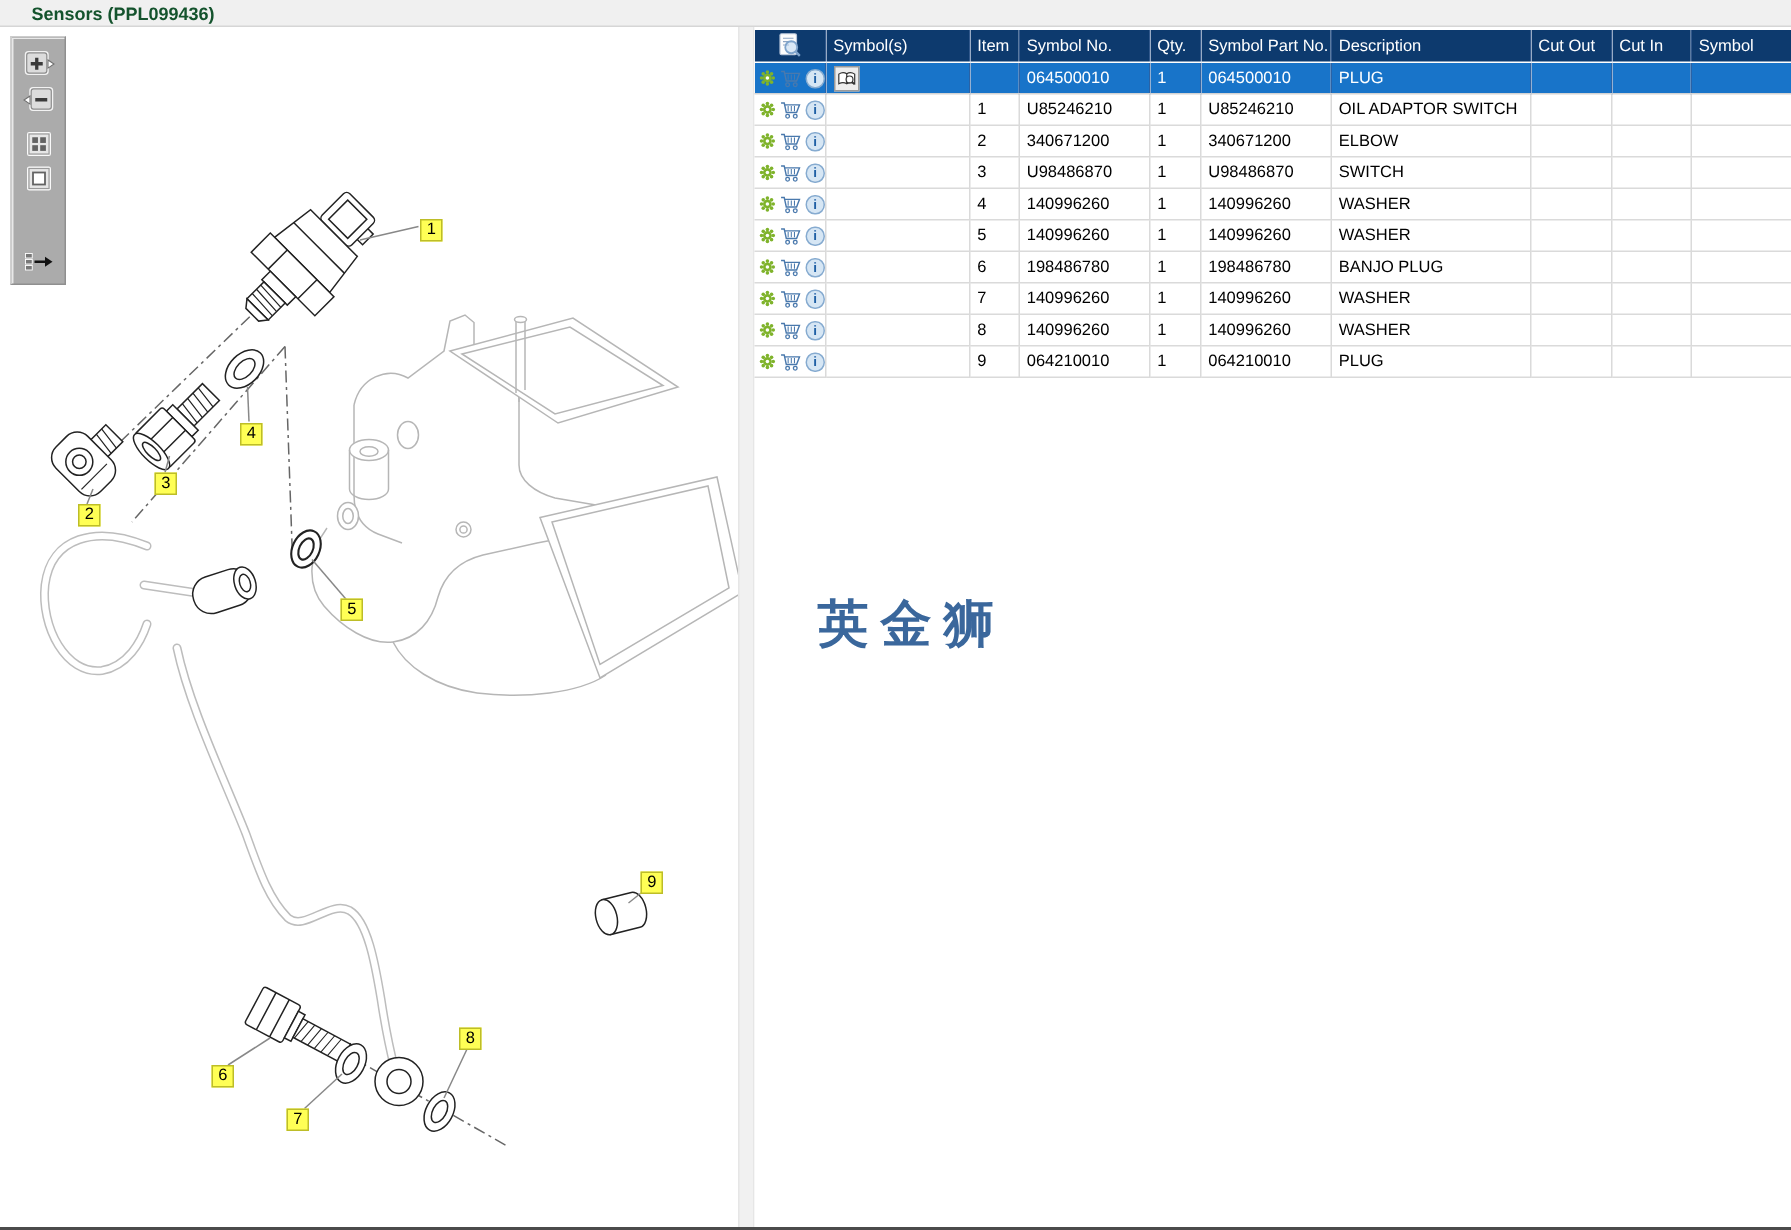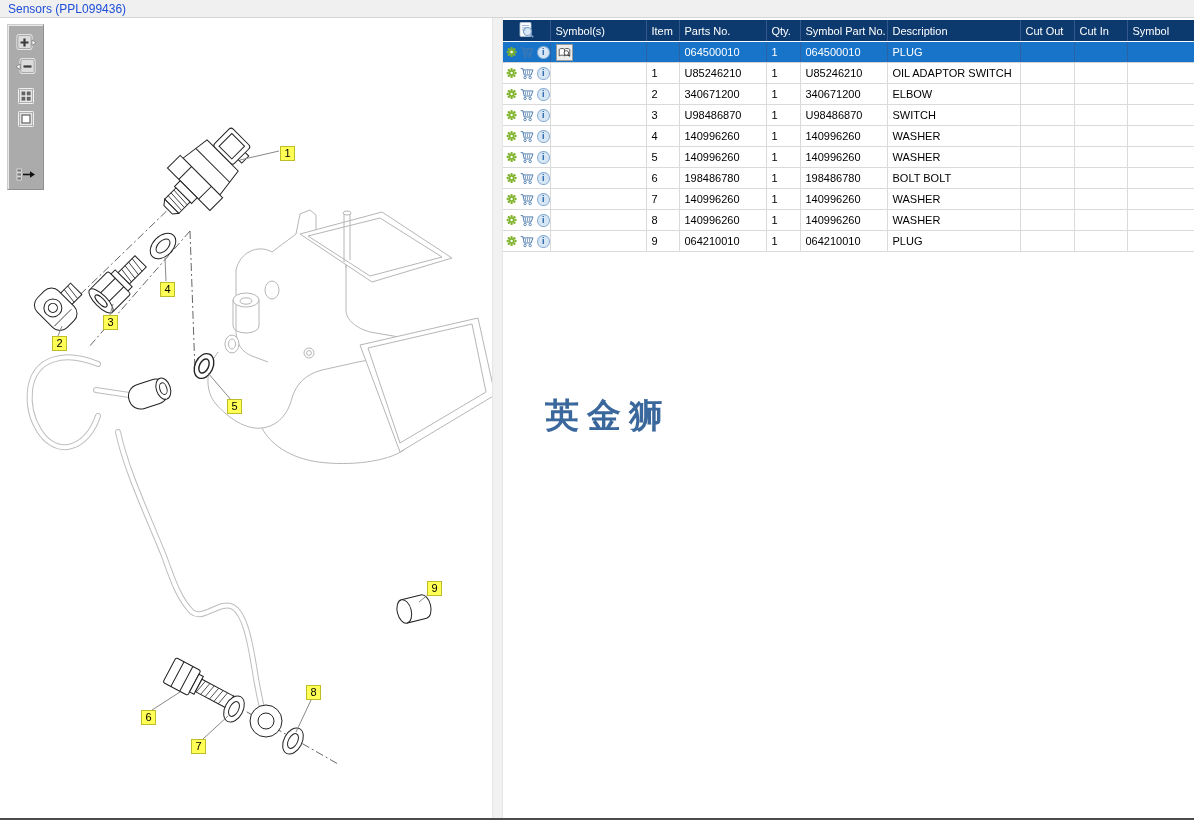--- a/index.html
+++ b/index.html
@@ -7,21 +7,21 @@
     width:1194px;height:820px;position:relative;overflow:hidden;
     background:#ffffff;font-family:"Liberation Sans",sans-serif;
     -webkit-font-smoothing:antialiased;
   }
   
   .titlebar{
     position:absolute;left:0;top:0;width:1194px;height:17px;
     background:#f0f0f0;border-bottom:1px solid #d6d6d6;
   }
   .titlebar .title{
-    position:absolute;left:8px;top:2px;font-size:12px;font-weight:normal;color:#1d4ed8;
+    position:absolute;left:21px;top:2px;font-size:12px;font-weight:bold;color:#14532d;
     white-space:nowrap;
   }
   
   .left-panel{position:absolute;left:0;top:18px;width:492px;height:800px;background:#fff;}
   .splitter{position:absolute;left:492px;top:18px;width:11px;height:802px;background:#f1f1f1;
     border-left:1px solid #e6e6e6;border-right:1px solid #e6e6e6;box-sizing:border-box;}
   .right-panel{position:absolute;left:503px;top:18px;width:617px;height:802px;background:#fff;}
   .bottom-edge{position:absolute;left:0;bottom:0;width:1194px;height:2px;background:#4b4b4b;}
   
   .dtoolbar{
@@ -296,21 +296,21 @@
         <th class="c-icons">
           <svg width="20" height="19" viewBox="0 0 20 19" style="margin:0 auto;">
             <rect x="4" y="1.5" width="11" height="14" rx="1" fill="#fdfdfd" stroke="#b9c6da" stroke-width="0.8"></rect>
             <path d="M6,4.5 h7 M6,6.8 h7 M6,9 h4" stroke="#8da4c2" stroke-width="0.8" fill="none"></path>
             <circle cx="11.5" cy="10.5" r="4" fill="rgba(190,215,240,0.55)" stroke="#7fa4cc" stroke-width="1.2"></circle>
             <path d="M14.4,13.4 L17.2,16.2" stroke="#7fa4cc" stroke-width="1.6" fill="none"></path>
           </svg>
         </th>
         <th>Symbol(s)</th>
         <th>Item</th>
-        <th>Parts No.</th>
+        <th>Symbol No.</th>
         <th>Qty.</th>
         <th>Symbol Part No.</th>
         <th>Description</th>
         <th>Cut Out</th>
         <th>Cut In</th>
         <th>Symbol</th>
       </tr>
     </thead>
     <tbody id="parts-tbody">
         <tr class="sel">
@@ -574,21 +574,21 @@
         <span class="ico-info"></span>
       </span>
     </td>
     <td>
       
     </td>
     <td>6</td>
     <td>198486780</td>
     <td>1</td>
     <td>198486780</td>
-    <td>BOLT BOLT</td>
+    <td>BANJO PLUG</td>
     <td></td>
     <td></td>
     <td></td>
   </tr>
         <tr>
     <td class="c-icons">
       <span class="iconrow">
         <svg class="gear" width="12" height="12" viewBox="0 0 16 16">
           <g fill="#7fb32b">
             <circle cx="8" cy="8" r="4.2"></circle>

